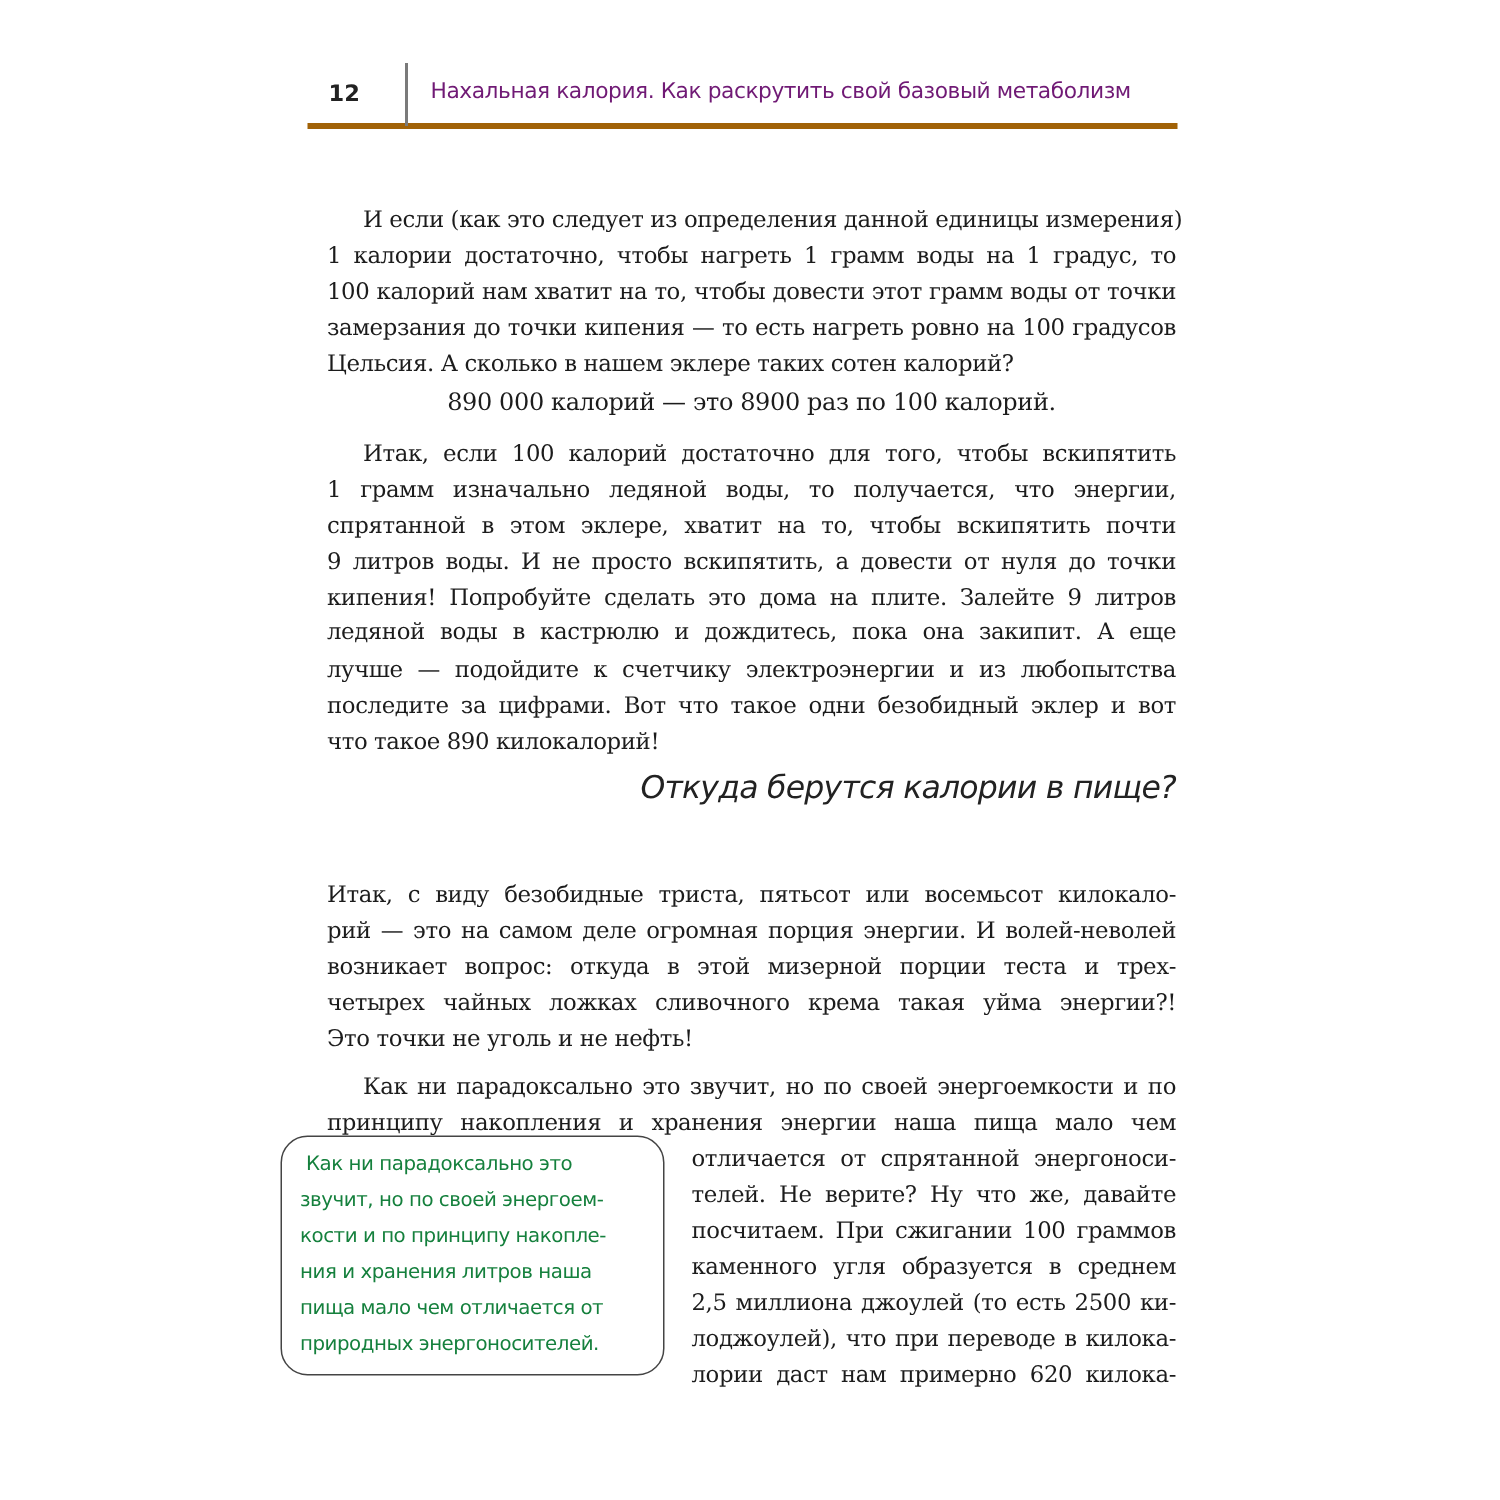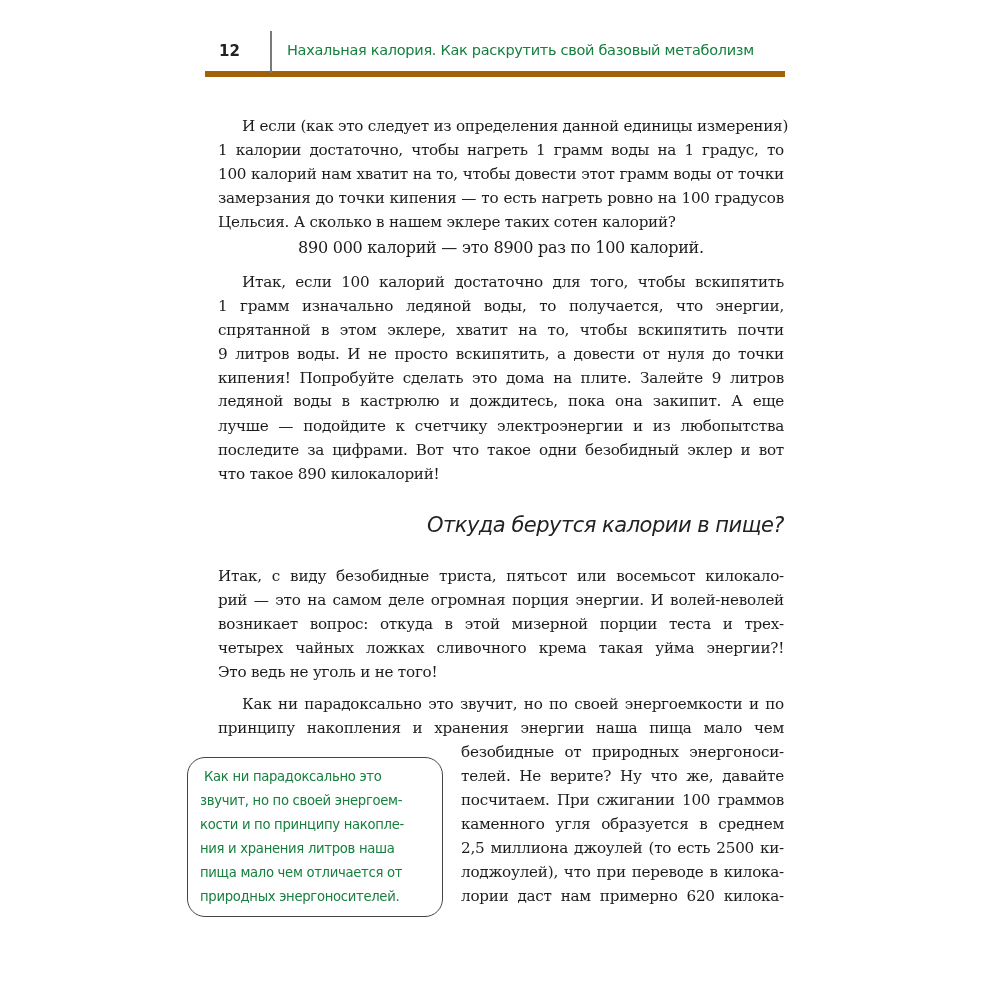--- a/index.html
+++ b/index.html
@@ -1,22 +1,22 @@
 <!DOCTYPE html>
 <html><head>
 <meta charset="utf-8">
 <style>
   html, body { margin: 0; padding: 0; background: #ffffff; }
   body { width: 1000px; height: 1000px; position: relative; overflow: hidden; color: #1c1c1c; }
-  .header { position: absolute; left: 205px; top: 29px; width: 580px; height: 42px; border-bottom: 6px solid #a16207; }
+  .header { position: absolute; left: 205px; top: 40px; width: 580px; height: 42px; border-bottom: 4px solid #a16207; }
   .pagenum { position: absolute; left: 14px; top: 13px; font-family: "DejaVu Sans", sans-serif; font-weight: bold; font-size: 15px; color: #222; }
   .vrule { position: absolute; left: 65px; top: 2px; width: 2px; height: 42px; background: #7a7a7a; }
-  .runhead { position: absolute; left: 82px; top: 13px; font-family: "DejaVu Sans", sans-serif; font-size: 14.5px; color: #15803d; letter-spacing: -0.3px; }
+  .runhead { position: absolute; left: 82px; top: 13px; font-family: "DejaVu Sans", sans-serif; font-size: 14.5px; color: #701a75; letter-spacing: -0.3px; }
   .body-text { font-family: "DejaVu Serif", serif; font-size: 15.2px; line-height: 24.3px; letter-spacing: -0.25px; }
-  .line { position: absolute; left: 218px; width: 566px; white-space: nowrap; text-align: justify; text-align-last: justify; }
+  .line { position: absolute; left: 218px; width: 566px; white-space: nowrap; text-align: justify; text-align-last: justify; margin-top: 20px; }
   .line.indent { left: 242px; width: 542px; }
   .line.last { text-align-last: left; }
   .line.center { text-align: right; text-align-last: center; }
   .line.narrow { left: 461px; width: 323px; }
   .subhead { position: absolute; left: 218px; width: 566px; top: 513px; text-align: right; font-family: "DejaVu Sans", sans-serif; font-style: italic; font-size: 21px; color: #222; letter-spacing: -0.5px; }
   .callout { position: absolute; left: 187px; top: 757px; width: 256px; height: 160px; border: 1.5px solid #444; border-radius: 18px; box-sizing: border-box; }
   .callout-line { position: absolute; left: 200px; white-space: nowrap; font-family: "DejaVu Sans", sans-serif; font-size: 13.2px; line-height: 23px; color: #15803d; letter-spacing: -0.3px; }
 </style>
 </head>
 <body>
@@ -44,25 +44,25 @@
   <div class="line" style="top:366px">кипения! Попробуйте сделать это дома на плите. Залейте 9 литров</div>
   <div class="line" style="top:389px">ледяной воды в кастрюлю и дождитесь, пока она закипит. А еще</div>
   <div class="line" style="top:414px">лучше — подойдите к счетчику электроэнергии и из любопытства</div>
   <div class="line" style="top:438px">последите за цифрами. Вот что такое одни безобидный эклер и вот</div>
   <div class="line last" style="top:462px">что такое 890 килокалорий!</div>
 
   <div class="line" style="top:564px">Итак, с виду безобидные триста, пятьсот или восемьсот килокало-</div>
   <div class="line" style="top:588px">рий — это на самом деле огромная порция энергии. И волей-неволей</div>
   <div class="line" style="top:612px">возникает вопрос: откуда в этой мизерной порции теста и трех-</div>
   <div class="line" style="top:636px">четырех чайных ложках сливочного крема такая уйма энергии?!</div>
-  <div class="line last" style="top:660px">Это ведь не уголь и не того!</div>
+  <div class="line last" style="top:660px">Это точки не уголь и не нефть!</div>
 
   <div class="line indent" style="top:692px">Как ни парадоксально это звучит, но по своей энергоемкости и по</div>
   <div class="line" style="top:716px">принципу накопления и хранения энергии наша пища мало чем</div>
-  <div class="line narrow" style="top:740px">безобидные от природных энергоноси-</div>
+  <div class="line narrow" style="top:740px">отличается от спрятанной энергоноси-</div>
   <div class="line narrow" style="top:764px">телей. Не верите? Ну что же, давайте</div>
   <div class="line narrow" style="top:788px">посчитаем. При сжигании 100 граммов</div>
   <div class="line narrow" style="top:812px">каменного угля образуется в среднем</div>
   <div class="line narrow" style="top:836px">2,5 миллиона джоулей (то есть 2500 ки-</div>
   <div class="line narrow" style="top:860px">лоджоулей), что при переводе в килока-</div>
   <div class="line narrow" style="top:884px">лории даст нам примерно 620 килока-</div>
 </div>
 
 <div class="subhead">Откуда берутся калории в пище?</div>
 

